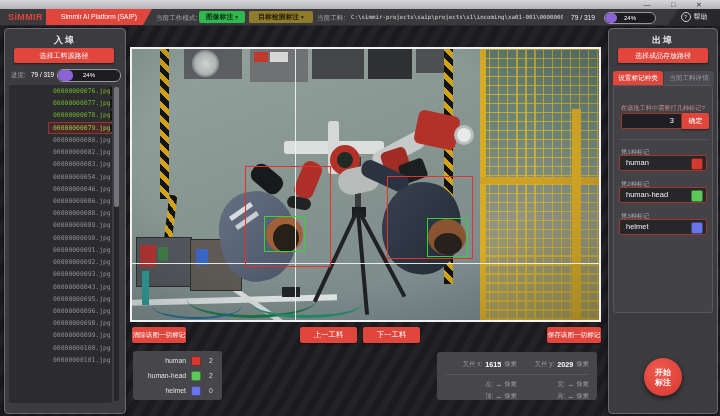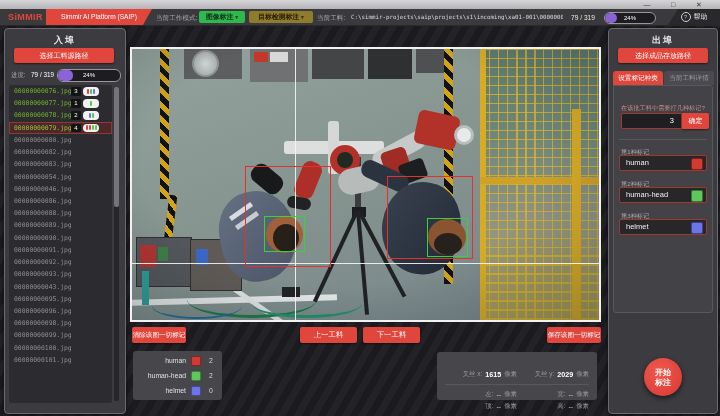--- a/index.html
+++ b/index.html
@@ -40,21 +40,21 @@
   .panel-right{left:608px;top:28px;width:108px;height:384px;}
   .ptitle{top:5px;left:0;right:0;text-align:center;font-size:9px;font-weight:bold;color:#ececec;letter-spacing:2px;}
   .rbtn{background:#e0463c;color:#fff;border-radius:2px;text-align:center;box-shadow:0 1px 2px rgba(0,0,0,.5);cursor:pointer;}
   .selbtn{left:9px;top:19px;width:100px;height:15px;font-size:7px;line-height:15px;}
   .progrow-label{left:6px;top:42px;font-size:6.4px;color:#a8a8ad;}
   .progrow-count{left:26px;top:42px;font-size:6.4px;color:#fff;}
   .pill-side{left:52px;top:40px;width:62px;height:11px;}
   .pill-side .ptxt{line-height:11px;}
   
   .filelist{left:4px;top:56px;width:103px;height:318px;background:#2c2c30;border-radius:2px;overflow:hidden;}
-  .file-row{position:relative;height:12.23px;line-height:12.23px;}
+  .file-row{position:relative;height:12.23px;line-height:12.23px;margin-left:39px;}
   .fname{position:absolute;left:5px;font-family:"DejaVu Sans Mono",monospace;font-size:6.4px;color:#8e8e93;}
   .file-row.done .fname{color:#72b32e;}
   .file-row.selected{background:#4e272b;outline:1px solid #8a3a35;outline-offset:-1px;}
   .file-row.selected .fname{color:#8fcd3a;}
   .fbadge{position:absolute;left:62px;top:2px;width:10px;height:8.5px;background:#131316;border-radius:1px;
           color:#fff;font-size:6px;line-height:8.5px;text-align:center;}
   .fchip{position:absolute;left:74px;top:2px;width:16px;height:8.5px;background:#f2f2f2;border-radius:4px;
          display:flex;align-items:center;justify-content:center;gap:1px;}
   .fchip i{display:block;width:2px;height:5px;border-radius:1px;}
   .lscroll-track{left:109px;top:58px;width:5px;height:314px;background:#26262a;border-radius:2px;}
@@ -76,21 +76,21 @@
   
   .actbtn{position:absolute;top:327px;height:16px;font-size:6.6px;line-height:16px;}
   
   .legend{left:133px;top:351px;width:89px;height:49px;background:#46464b;border-radius:3px;padding:2px 0;box-sizing:border-box;}
   .legend-row{display:flex;align-items:center;height:15px;padding-right:6px;}
   .lname{flex:1;text-align:right;font-size:6.8px;color:#e2e2e2;}
   .lchip{width:8px;height:8px;border-radius:2px;margin:0 5px;border:1px solid rgba(0,0,0,.35);}
   .lcount{width:10px;font-size:6.8px;color:#d8d8d8;text-align:center;}
   
   .stats{left:437px;top:352px;width:160px;height:48px;background:#46464b;border-radius:3px;
-         padding:15px 8px;box-sizing:border-box;}
+         padding:5px 8px;box-sizing:border-box;}
   .stats-primary{display:grid;grid-template-columns:1fr 1fr;height:15px;}
   .stats-secondary{display:grid;grid-template-columns:1fr 1fr;grid-auto-rows:12px;}
   .scell{display:flex;align-items:center;justify-content:flex-end;gap:3px;}
   .slabel{font-size:6.4px;color:#97979d;}
   .svalue{font-size:7.2px;font-weight:bold;color:#fff;}
   .svalue.dim{font-weight:normal;color:#cfcfcf;}
   .sunit{font-size:6.4px;color:#97979d;}
   .sdiv{height:1px;background:#57575c;margin:2px 0 3px 0;}
   
   .tab{position:absolute;top:42px;height:14px;font-size:6.6px;line-height:14px;text-align:center;

